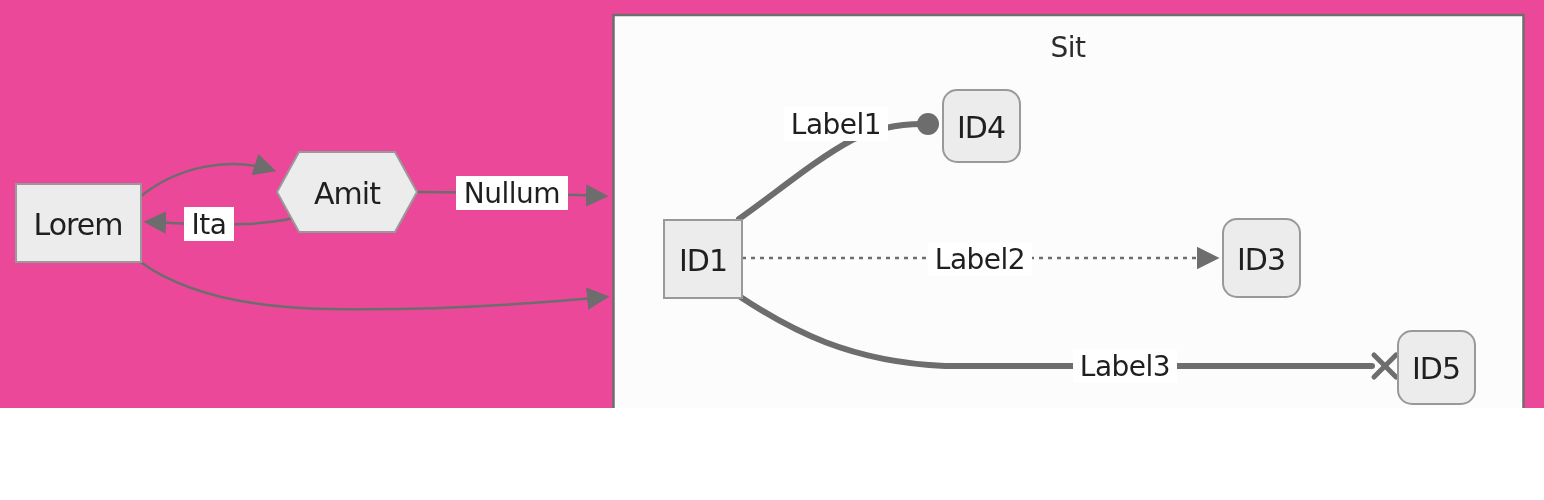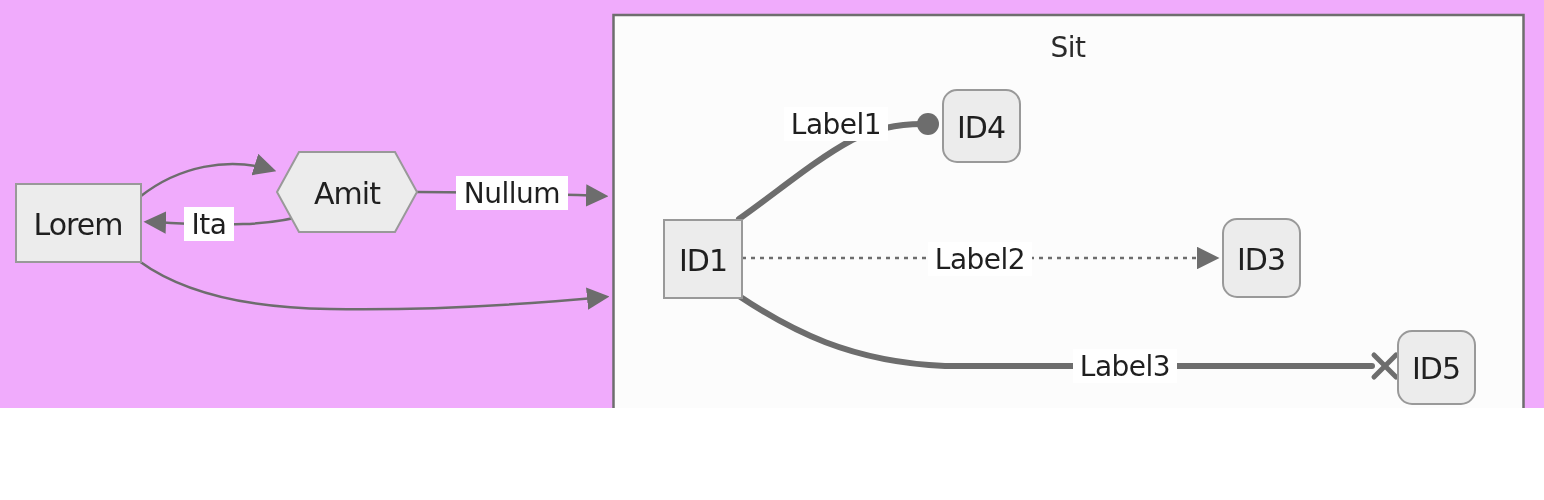--- a/index.html
+++ b/index.html
@@ -5,21 +5,21 @@
   :root {
     --edge: #6d6d6d;
     --node-fill: #ececec;
     --node-border: #999999;
     --cluster-fill: #fcfcfc;
     --cluster-border: #6e6e6e;
     --text: #1f1f1f;
     --label-bg: #ffffff;
   }
   html, body { margin: 0; padding: 0; background: #ffffff; }
-  .canvas { width: 1544px; height: 408px; background: #f0abfc; position: relative; overflow: hidden; }
+  .canvas { width: 1544px; height: 408px; background: #ec4899; position: relative; overflow: hidden; }
   svg { display: block; }
   text {
     font-family: "DejaVu Sans", "Liberation Sans", sans-serif;
     fill: var(--text);
   }
   .node-shape   { fill: var(--node-fill); stroke: var(--node-border); stroke-width: 2; }
   .cluster-shape{ fill: var(--cluster-fill); stroke: var(--cluster-border); stroke-width: 2.5; }
   .node-label   { font-size: 30px; letter-spacing: -1px; text-anchor: middle; dominant-baseline: central; }
   .edge-label   { font-size: 28px; letter-spacing: -0.5px; text-anchor: middle; dominant-baseline: central; }
   .cluster-title{ font-size: 28px; letter-spacing: -0.5px; text-anchor: middle; dominant-baseline: central; fill: #2b2b2b; }

